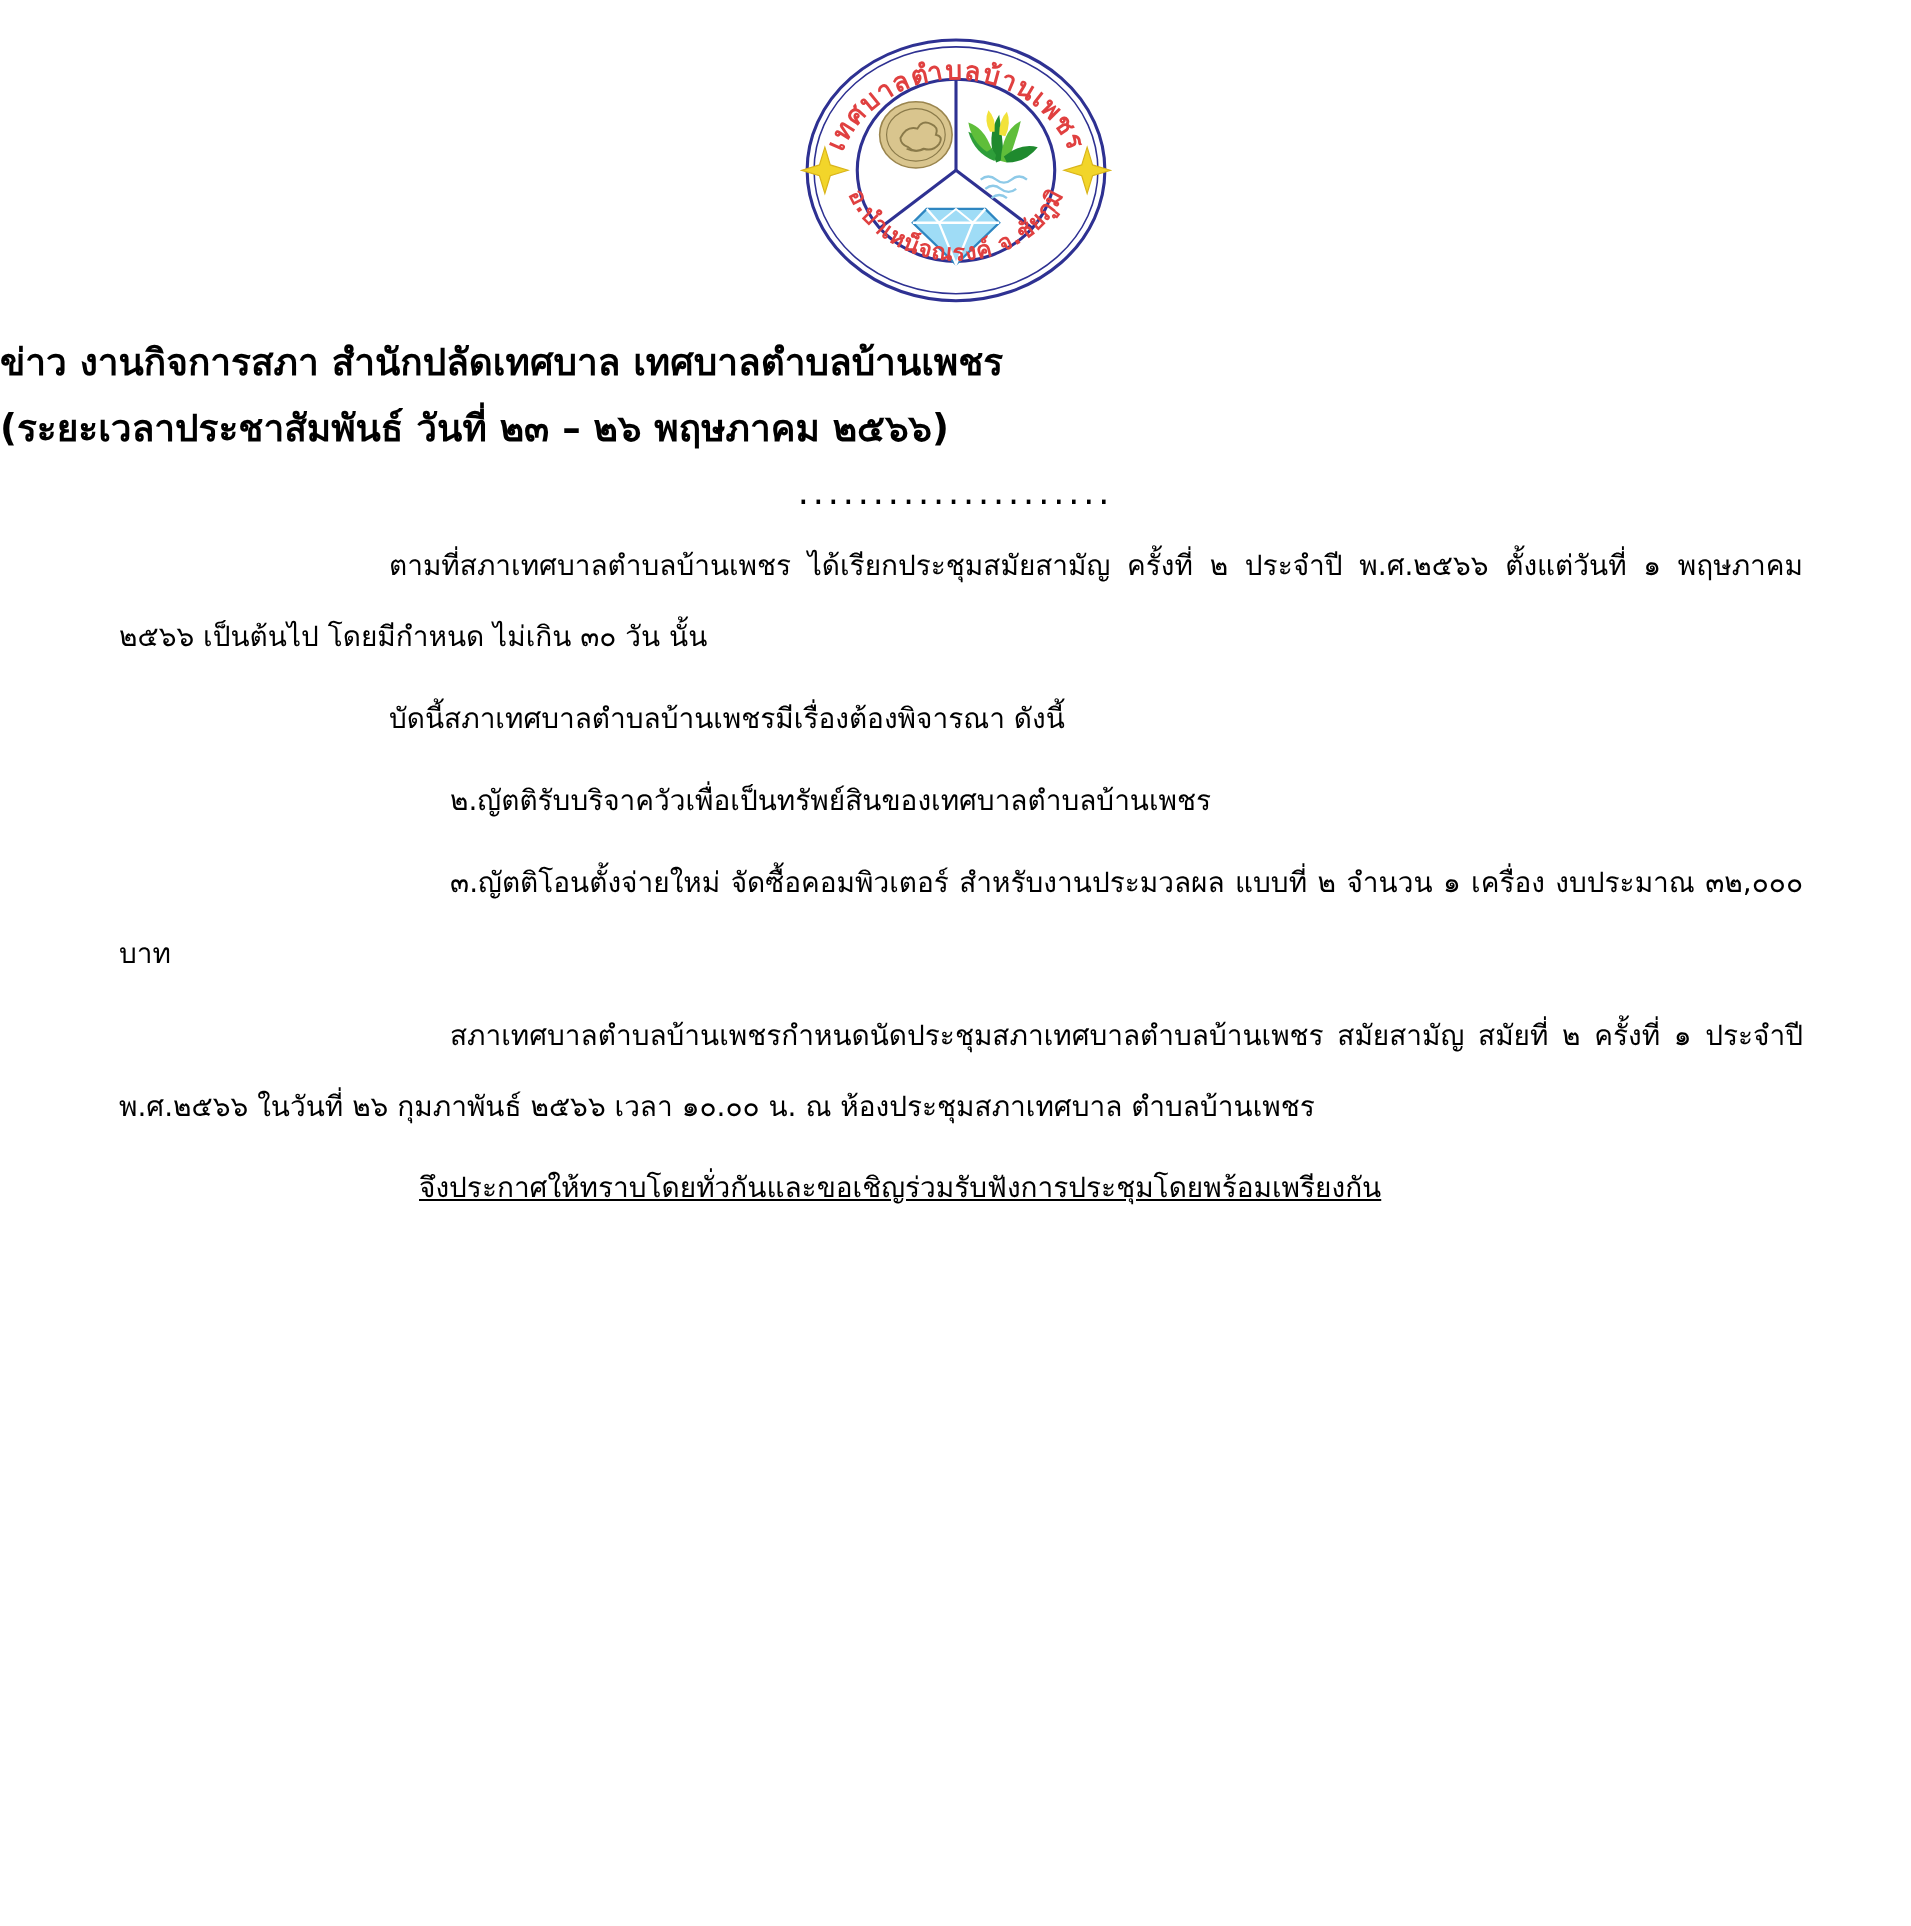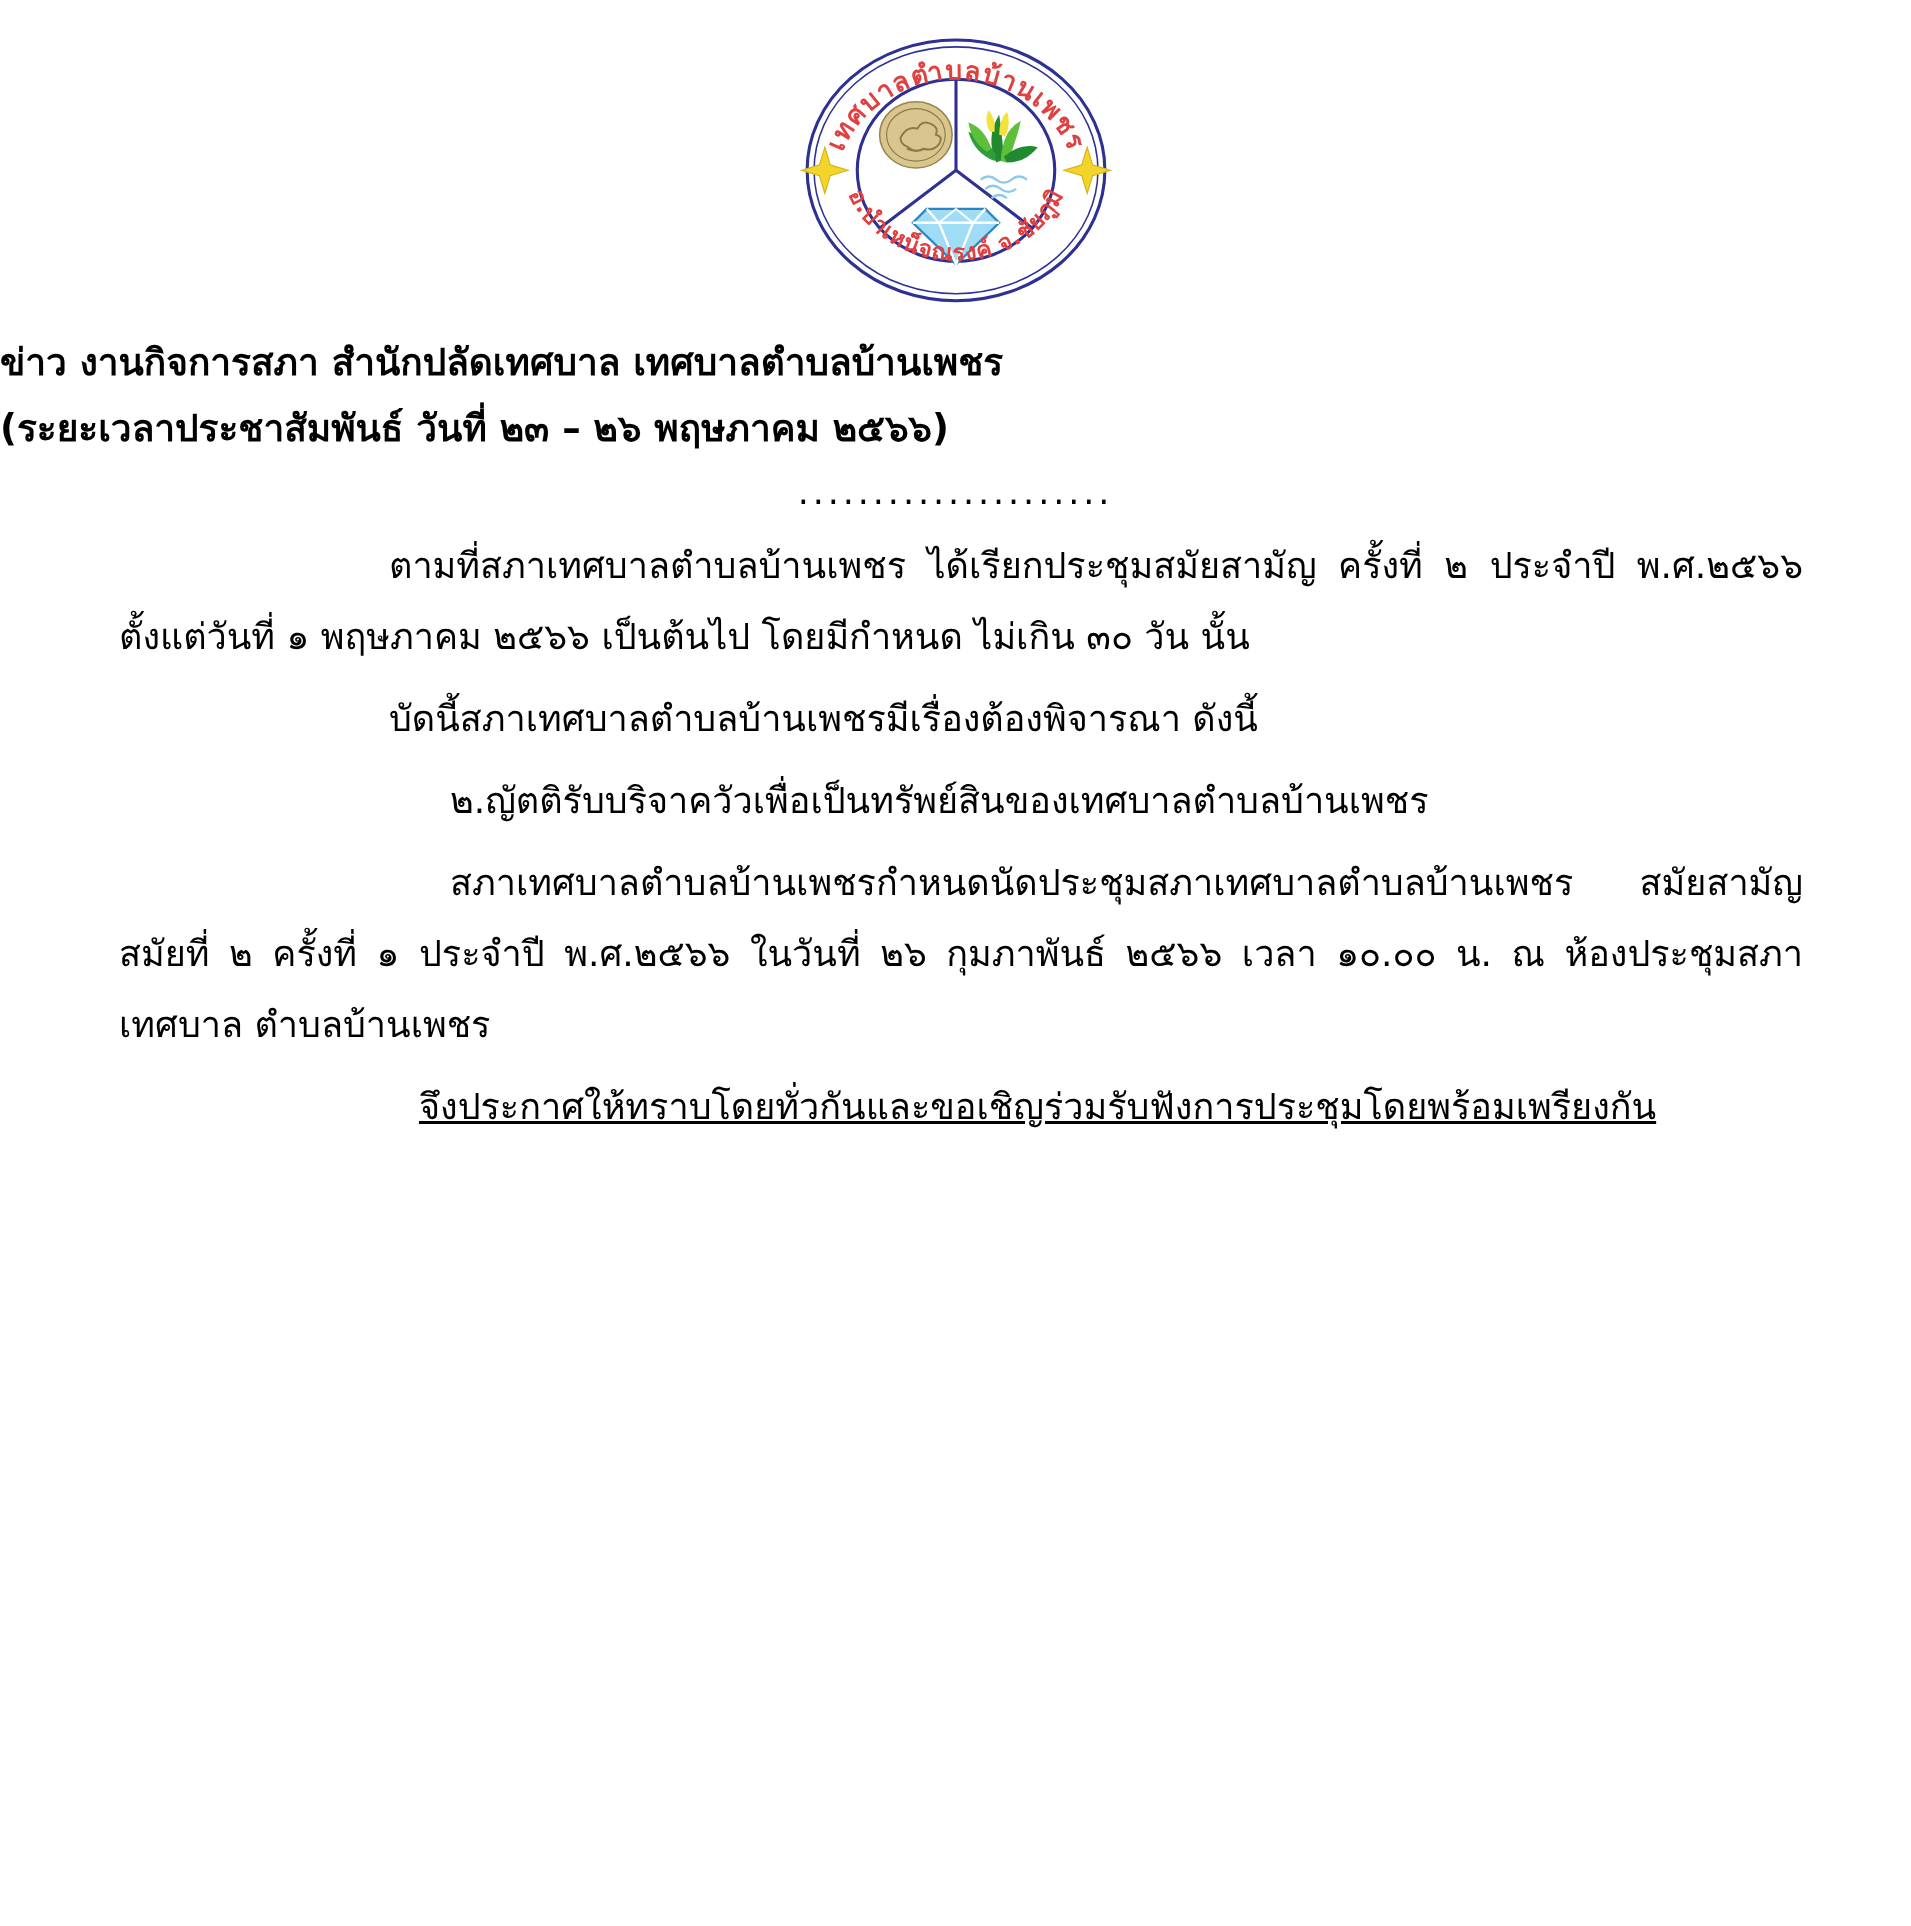--- a/index.html
+++ b/index.html
@@ -45,21 +45,21 @@
     text-align: center;
     font-size: 35px;
     font-weight: 400;
     letter-spacing: 3.9px;
     line-height: 46px;
     margin-top: 7px;
   }
   
   .content {
     margin: 15.4px 108px 0 119px;
-    font-size: 36px;
+    font-size: 28px;
     line-height: 71px;
     text-align: justify;
   }
   .content p {
     margin: 10.8px 0 0 0;
   }
   .ind-a { text-indent: 270px; }
   .ind-b { text-indent: 331px; }
   .ind-c { text-indent: 300px; text-decoration: underline; }
 </style>
@@ -129,18 +129,19 @@
     <div>ข่าว งานกิจการสภา สำนักปลัดเทศบาล เทศบาลตำบลบ้านเพชร</div>
     <div>(ระยะเวลาประชาสัมพันธ์ วันที่ ๒๓ – ๒๖ พฤษภาคม ๒๕๖๖)</div>
   </div>
 
   <div class="dots-line">.....................</div>
 
   <div class="content">
     <p class="ind-a">ตามที่สภาเทศบาลตำบลบ้านเพชร ได้เรียกประชุมสมัยสามัญ ครั้งที่ ๒ ประจำปี พ.ศ.๒๕๖๖ ตั้งแต่วันที่ ๑ พฤษภาคม ๒๕๖๖ เป็นต้นไป โดยมีกำหนด ไม่เกิน ๓๐ วัน นั้น</p>
     <p class="ind-a">บัดนี้สภาเทศบาลตำบลบ้านเพชรมีเรื่องต้องพิจารณา ดังนี้</p>
     <p class="ind-b">๒.ญัตติรับบริจาควัวเพื่อเป็นทรัพย์สินของเทศบาลตำบลบ้านเพชร</p>
+    <p class="ind-b">๓.ญัตติโอนตั้งจ่ายใหม่ จัดซื้อคอมพิวเตอร์ สำหรับงานประมวลผล แบบที่ ๒ จำนวน ๑ เครื่อง งบประมาณ ๓๒,๐๐๐ บาท</p>
     <p class="ind-b">สภาเทศบาลตำบลบ้านเพชรกำหนดนัดประชุมสภาเทศบาลตำบลบ้านเพชร สมัยสามัญ สมัยที่ ๒ ครั้งที่ ๑ ประจำปี พ.ศ.๒๕๖๖ ในวันที่ ๒๖ กุมภาพันธ์ ๒๕๖๖ เวลา ๑๐.๐๐ น. ณ ห้องประชุมสภาเทศบาล ตำบลบ้านเพชร</p>
     <p class="ind-c">จึงประกาศให้ทราบโดยทั่วกันและขอเชิญร่วมรับฟังการประชุมโดยพร้อมเพรียงกัน</p>
   </div>
 
 </div>
 
 
 </body></html>

